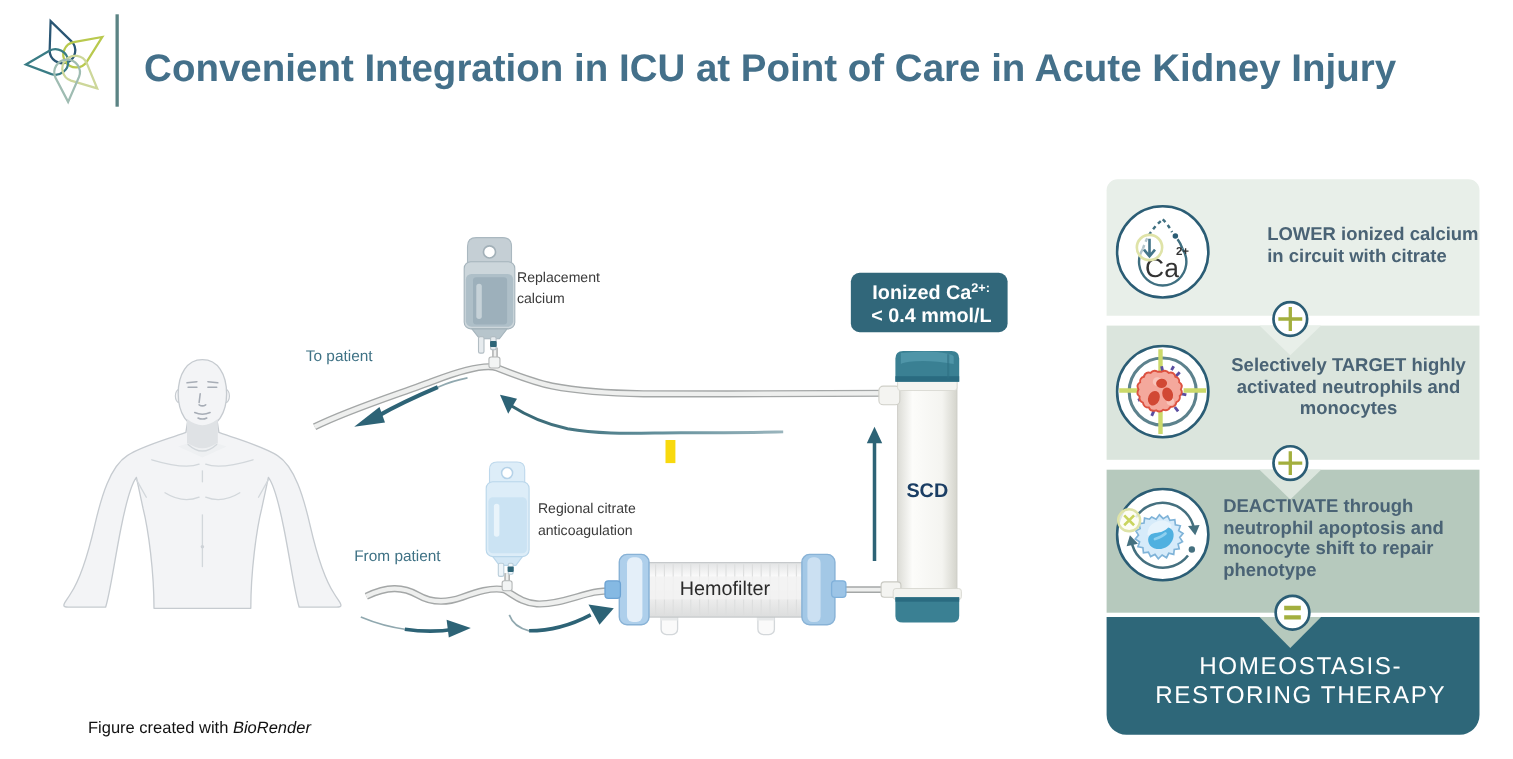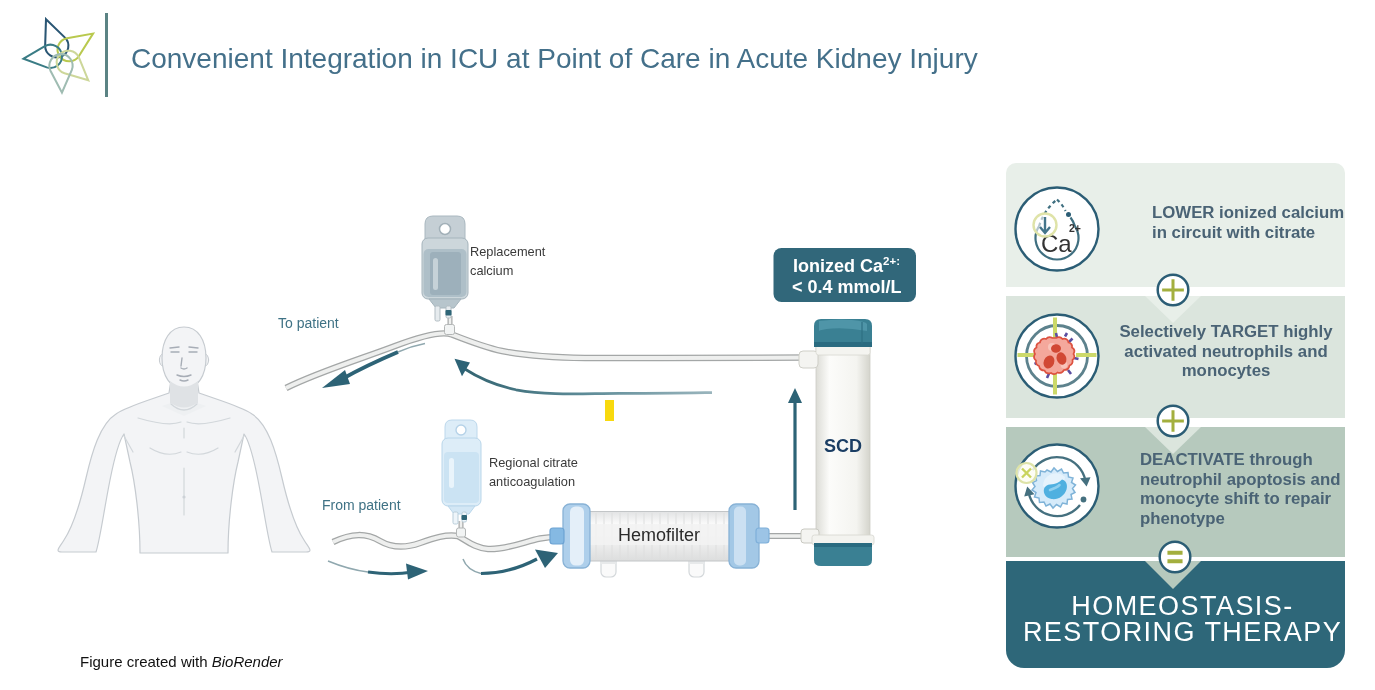--- a/index.html
+++ b/index.html
@@ -1,18 +1,18 @@
 <!DOCTYPE html>
 <html><head>
 <meta charset="utf-8">
 <style>
 html,body{margin:0;padding:0;background:#ffffff;}
 body{width:1375px;height:690px;position:relative;overflow:hidden;font-family:"Liberation Sans",sans-serif;}
 .abs{position:absolute;}
-#title{position:absolute;left:131px;top:43px;font-size:28px;font-weight:normal;color:#44708a;white-space:nowrap;}
+#title{position:absolute;left:131px;top:43px;font-size:35px;font-weight:bold;color:#44708a;white-space:nowrap;}
 #vline{position:absolute;left:105px;top:13px;width:3px;height:84px;background:#5b8384;}
 .sec{position:absolute;left:1006px;width:339px;}
 .ptext{position:absolute;left:1112px;width:228px;font-size:16.8px;font-weight:bold;color:#4a6375;line-height:19.5px;}
 .iconcirc{position:absolute;left:1014px;width:86px;height:86px;}
 .tri{position:absolute;width:0;height:0;border-left:28px solid transparent;border-right:28px solid transparent;}
 .pcirc{position:absolute;left:1156px;width:34px;height:34px;}
 </style>
 </head>
 <body>
 
@@ -42,22 +42,22 @@
 <div class="sec" style="top:296px;height:122px;background:#dbe5dd;"></div>
 <div class="sec" style="top:427px;height:130px;background:#b6c9bd;"></div>
 <div class="sec" style="top:561px;height:107px;background:#2e6779;border-radius:0 0 18px 18px;"></div>
 
 <div class="tri" style="left:1145px;top:296px;border-top:27px solid #e8efe9;"></div>
 <div class="tri" style="left:1145px;top:427px;border-top:27px solid #dbe5dd;"></div>
 <div class="tri" style="left:1145px;top:561px;border-top:28px solid #b6c9bd;"></div>
 
 <div class="ptext" style="top:203px;margin-left:40px;">LOWER ionized calcium in&nbsp;circuit with citrate</div>
 <div class="ptext" style="top:322px;text-align:center;">Selectively TARGET highly activated neutrophils and monocytes</div>
-<div class="ptext" style="top:450px;margin-left:28px;">DEACTIVATE through neutrophil apoptosis and monocyte shift to repair phenotype</div>
-<div class="abs" style="left:1013px;top:593px;width:339px;text-align:center;font-size:27px;letter-spacing:1.45px;color:#ffffff;line-height:26px;">HOMEOSTASIS-<br>RESTORING THERAPY</div>
+<div class="ptext" style="top:450px;">DEACTIVATE through neutrophil apoptosis and monocyte shift to repair phenotype</div>
+<div class="abs" style="left:1013px;top:593px;width:339px;text-align:center;font-size:22px;letter-spacing:1.45px;color:#ffffff;line-height:26px;">HOMEOSTASIS-<br>RESTORING THERAPY</div>
 
 <svg class="pcirc" style="top:273px;" viewBox="0 0 36 36">
     <circle cx="18" cy="18" r="16.2" fill="#fff" stroke="#2b5d75" stroke-width="2.6"></circle>
     <path d="M18,6.5 L18,29.5 M6.5,18 L29.5,18" stroke="#a3af3e" stroke-width="3.2"></path>
   </svg>
 <svg class="pcirc" style="top:404px;" viewBox="0 0 36 36">
     <circle cx="18" cy="18" r="16.2" fill="#fff" stroke="#2b5d75" stroke-width="2.6"></circle>
     <path d="M18,6.5 L18,29.5 M6.5,18 L29.5,18" stroke="#a3af3e" stroke-width="3.2"></path>
   </svg>
 <svg class="pcirc" style="top:540px;left:1158px;" viewBox="0 0 36 36">

